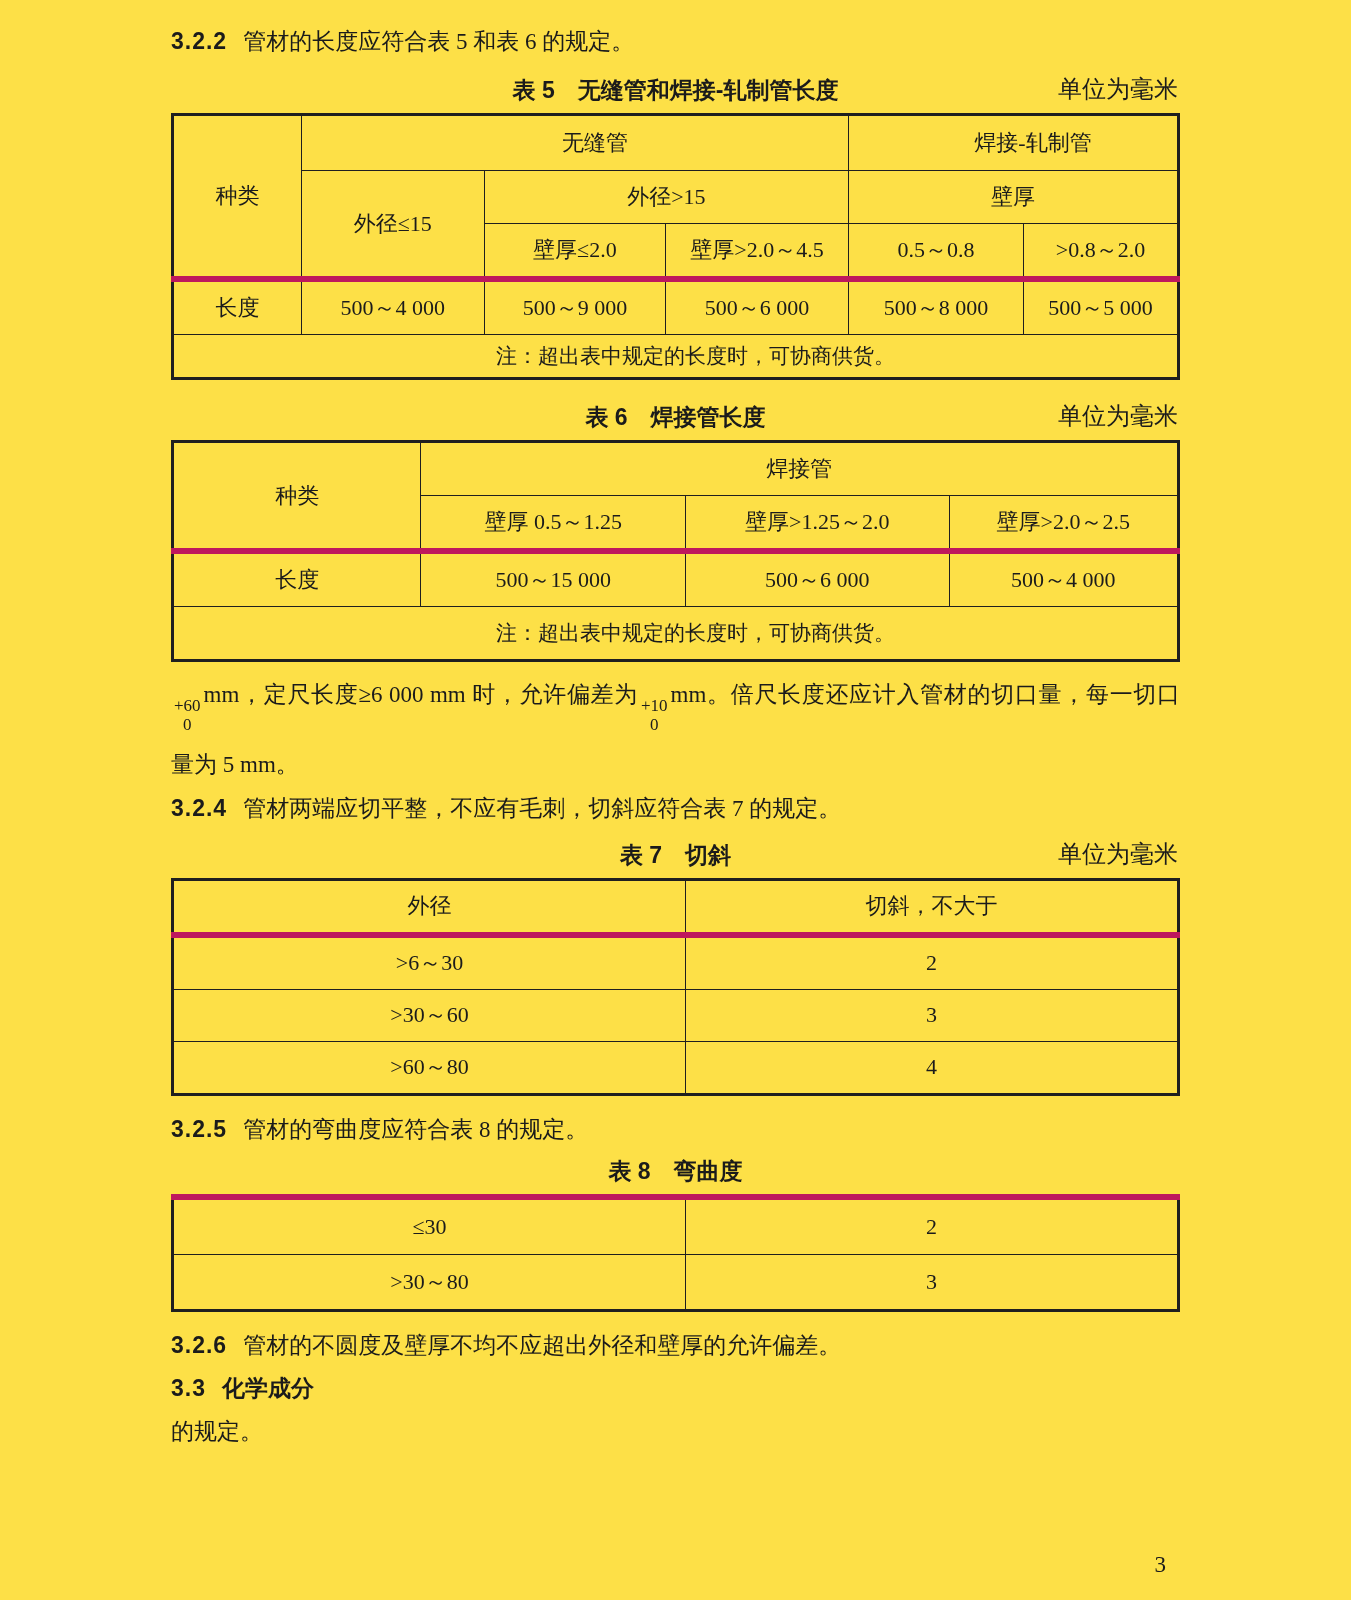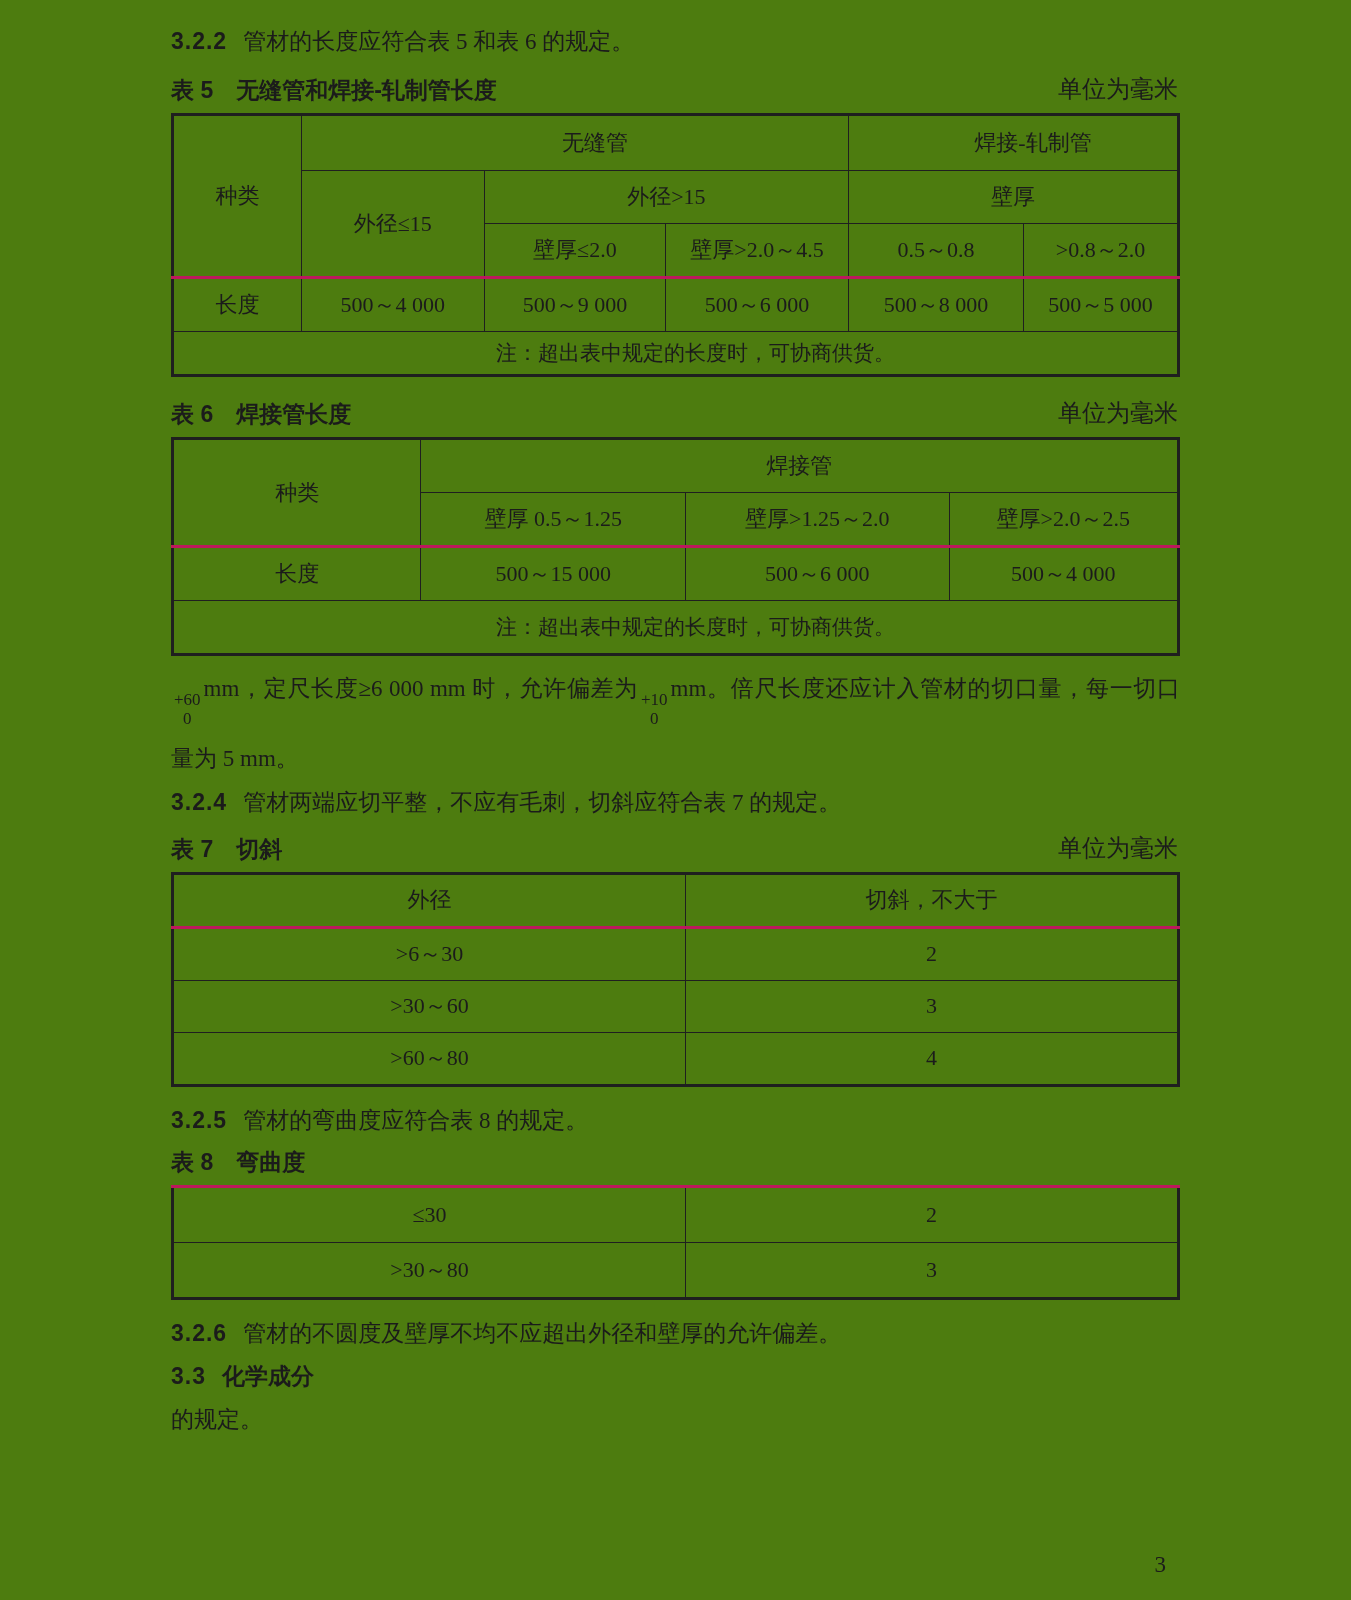--- a/index.html
+++ b/index.html
@@ -1,42 +1,42 @@
 <!DOCTYPE html>
 <html><head>
 <meta charset="utf-8">
 <style>
   html,body{margin:0;padding:0;background:#fbfbf8;}
   .page{
     position:relative;
     width:1351px;height:1600px;
     box-sizing:border-box;
     padding:24px 171px 0 171px;
-    background:#4d7c0f;
+    background:#fde047;
     color:#1b1b1b;
     font-family:"Liberation Serif","DejaVu Serif",serif;
     font-size:23px;
     overflow:hidden;
   }
   .secnum{
     font-family:"Liberation Sans","DejaVu Sans",sans-serif;
     font-weight:700;
     margin-right:16px;
     letter-spacing:1px;
   }
   .para{margin:0;line-height:34px;}
   .jline{text-align:justify;text-align-last:justify;}
   .hdline{
     font-family:"Liberation Sans","DejaVu Sans",sans-serif;
     font-weight:700;
     line-height:34px;
   }
   .tbl-cap{
     position:relative;
-    text-align:left;
+    text-align:center;
     font-family:"Liberation Sans","DejaVu Sans",sans-serif;
     font-weight:700;
     font-size:23px;
     line-height:30px;
   }
   .unit{
     position:absolute;right:2px;bottom:1px;
     font-family:"Liberation Serif","DejaVu Serif",serif;
     font-weight:400;font-size:24px;
   }
@@ -49,21 +49,21 @@
     background:transparent;
   }
   td{
     border:1.6px solid #1f1f1f;
     text-align:center;
     vertical-align:middle;
     padding:0 4px;
     height:52px;
     line-height:1.25;
   }
-  tr.sep td{border-top:3px solid #be185d;}
+  tr.sep td{border-top:6px solid #be185d;}
   td.note-cell{
     text-align:center;
     padding-left:44px;
     height:42px;
     font-size:21px;
   }
   .t5 td.h1{height:54px;padding-left:44px;}
   .t6 td{height:52px;}
   .t7 td{height:51px;}
   .t8 td{height:54px;}

